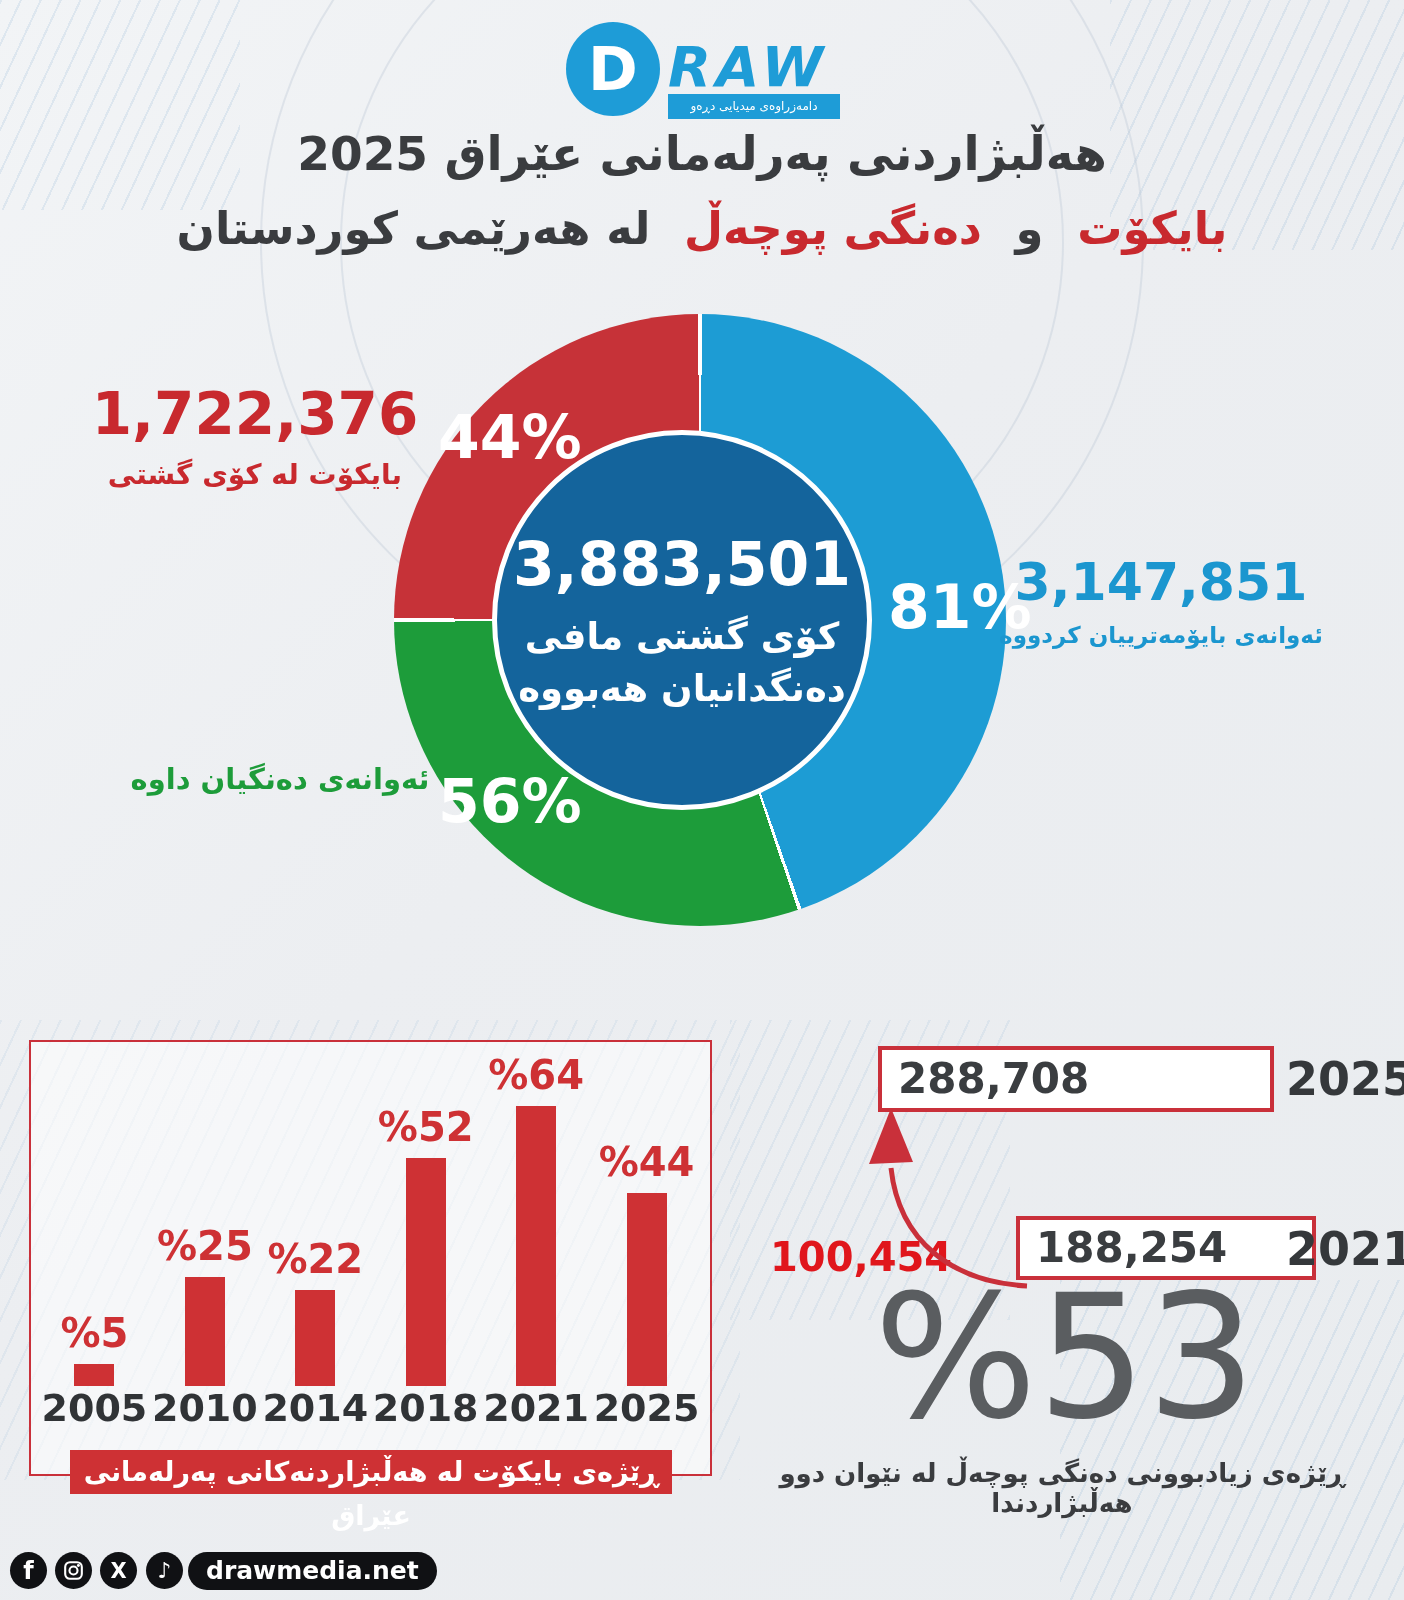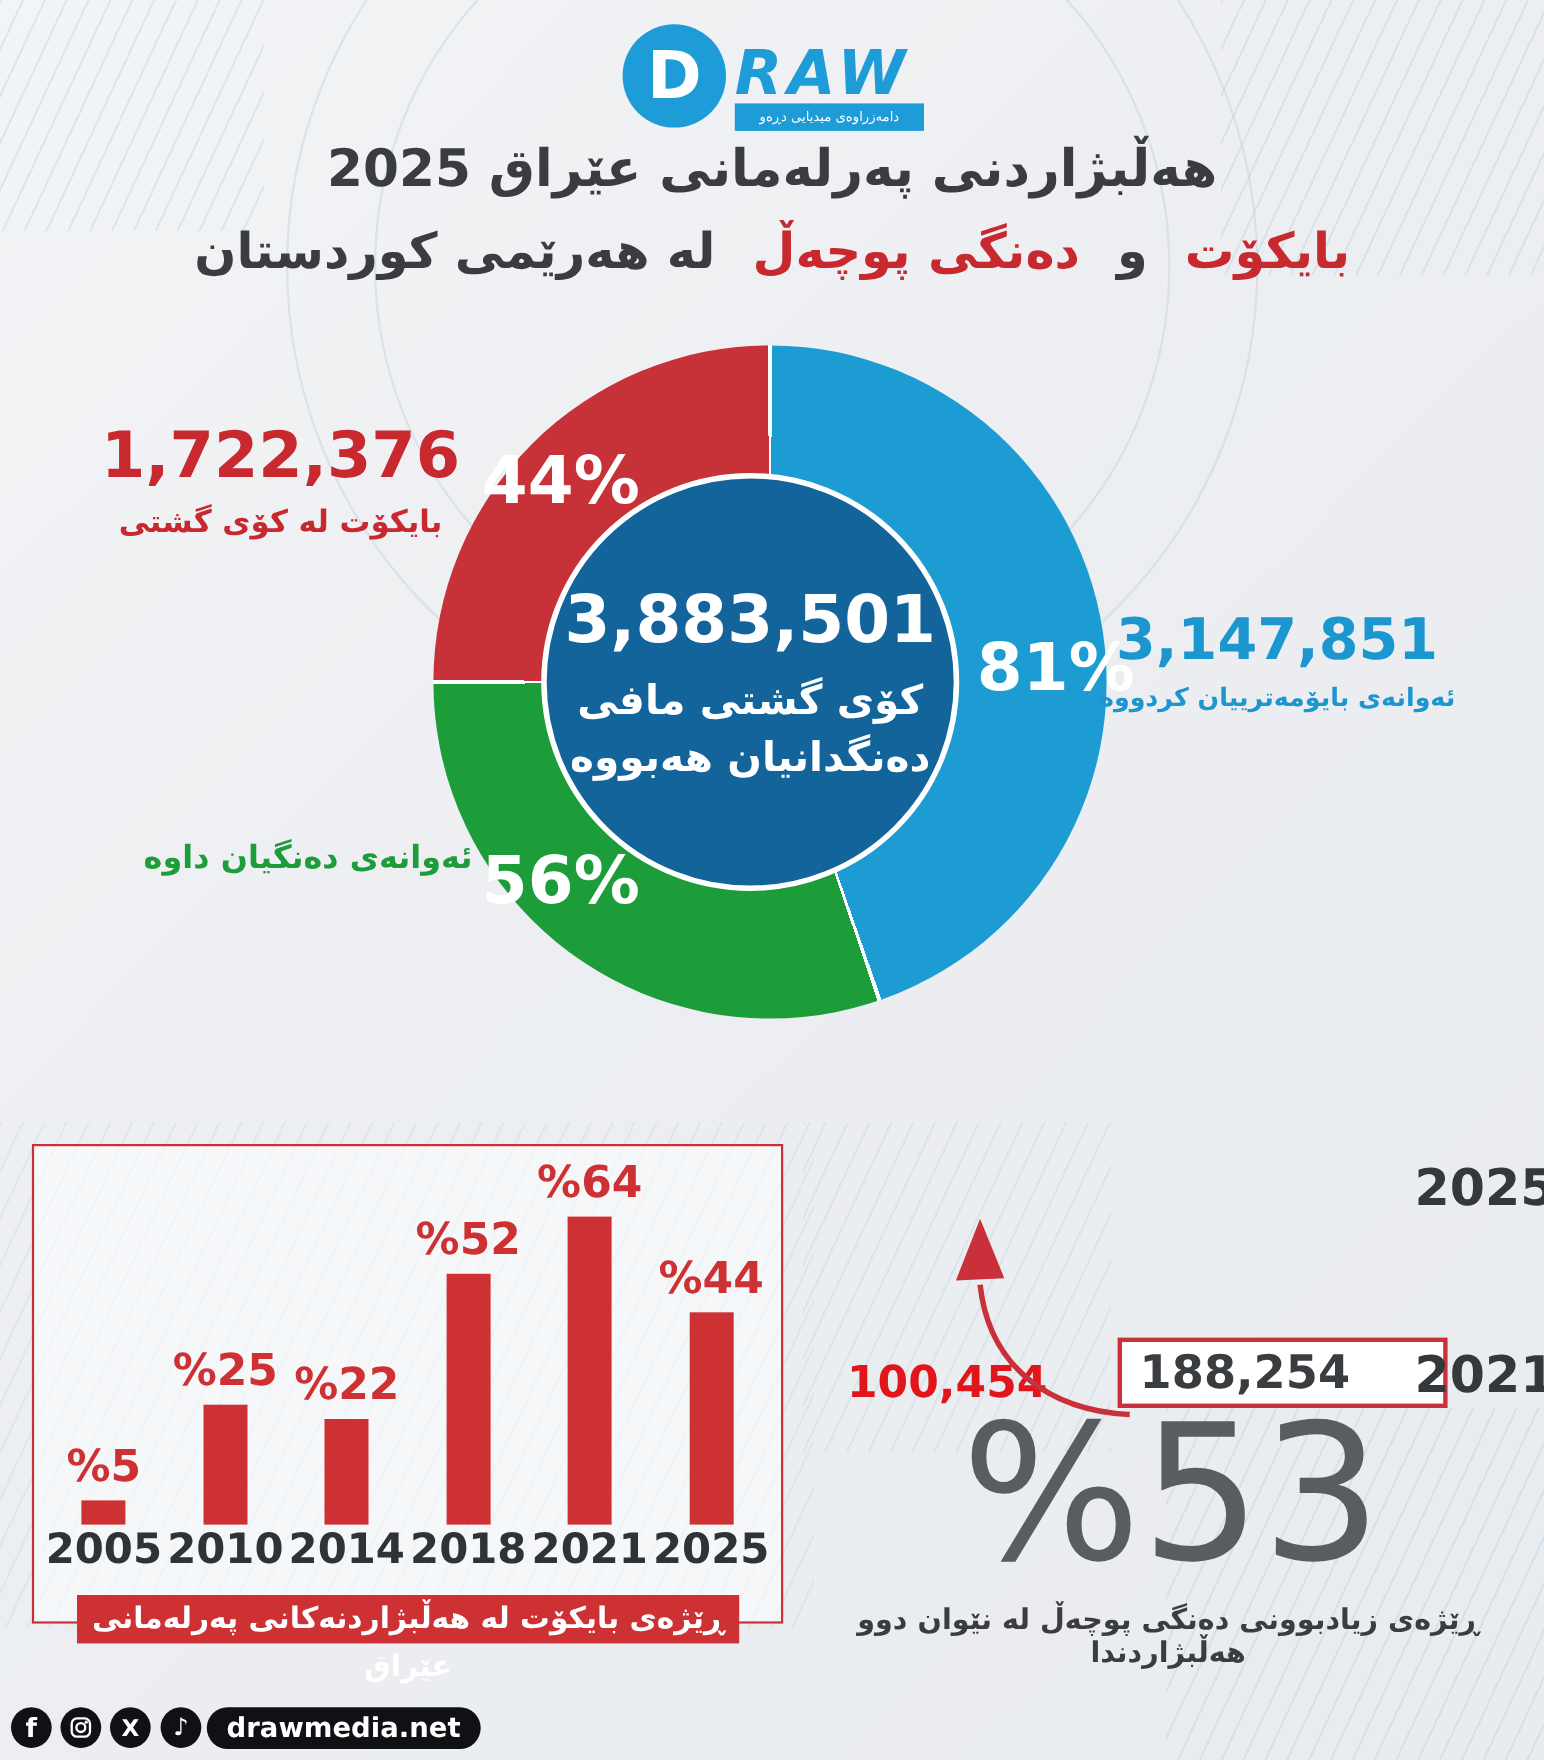--- a/index.html
+++ b/index.html
@@ -166,20 +166,23 @@
       </div>
       <div class="bar-col">
         <div class="bar-val">%44</div>
         <div class="bar" style="height: 193px;"></div>
         <div class="bar-year">2025</div>
       </div>
     </div>
   </div>
   <div class="chart-caption">ڕێژەی بایکۆت لە هەڵبژاردنەکانی پەرلەمانی عێراق</div>
 
+  <div class="cmp-box box-2025">
+    <div class="v">288,708</div>
+  </div>
   <div class="cmp-year year-2025">2025</div>
   <div class="cmp-box box-2021">
     <div class="v">188,254</div>
   </div>
   <div class="cmp-year year-2021">2021</div>
   <div class="cmp-diff">100,454</div>
   <svg class="cmp-arrow" width="195" height="205" viewBox="0 0 195 205">
     <path d="M182,196 C108,192 54,152 46,78" fill="none" stroke="#c9303a" stroke-width="5"></path>
     <polygon points="46,18 24,74 68,72" fill="#c9303a"></polygon>
   </svg>

